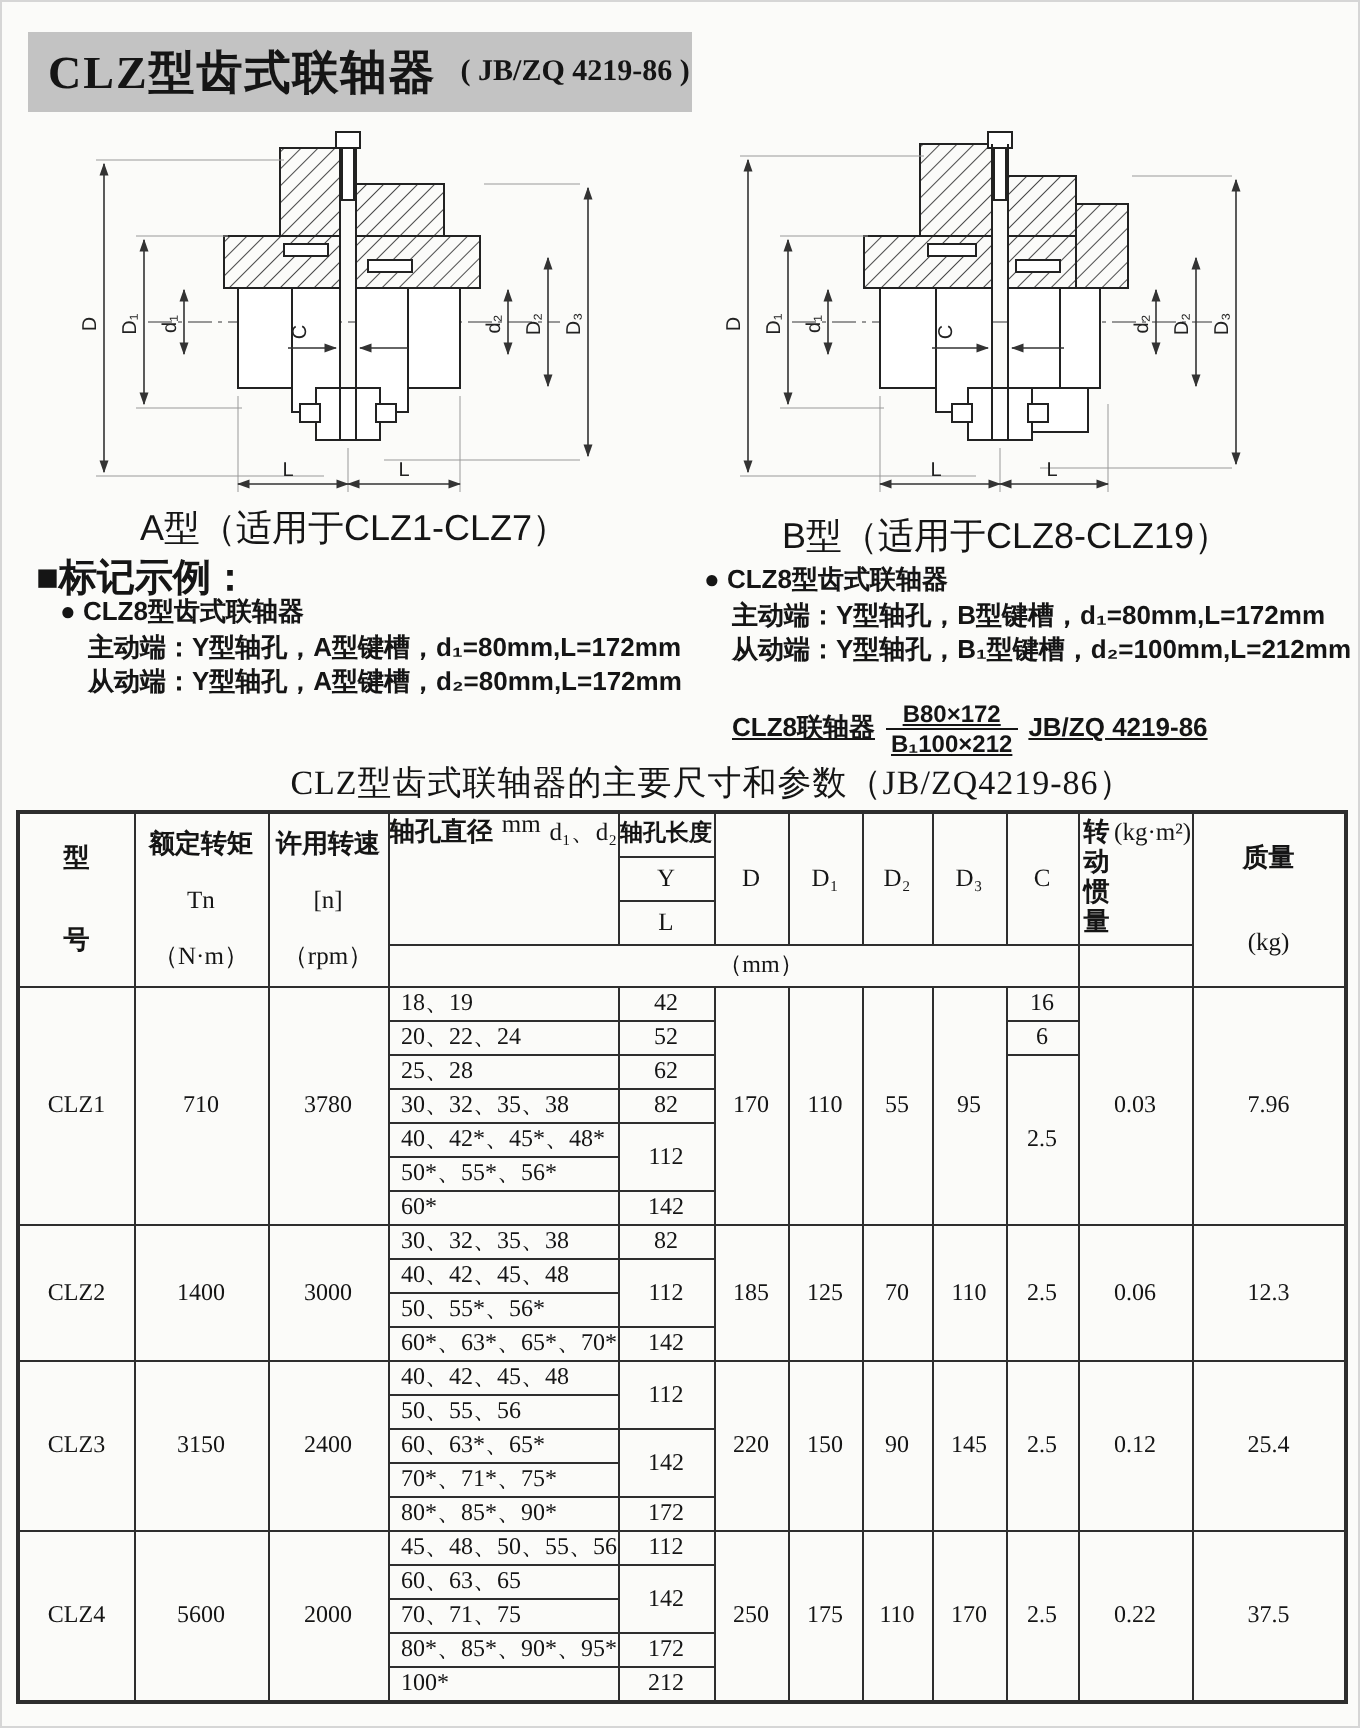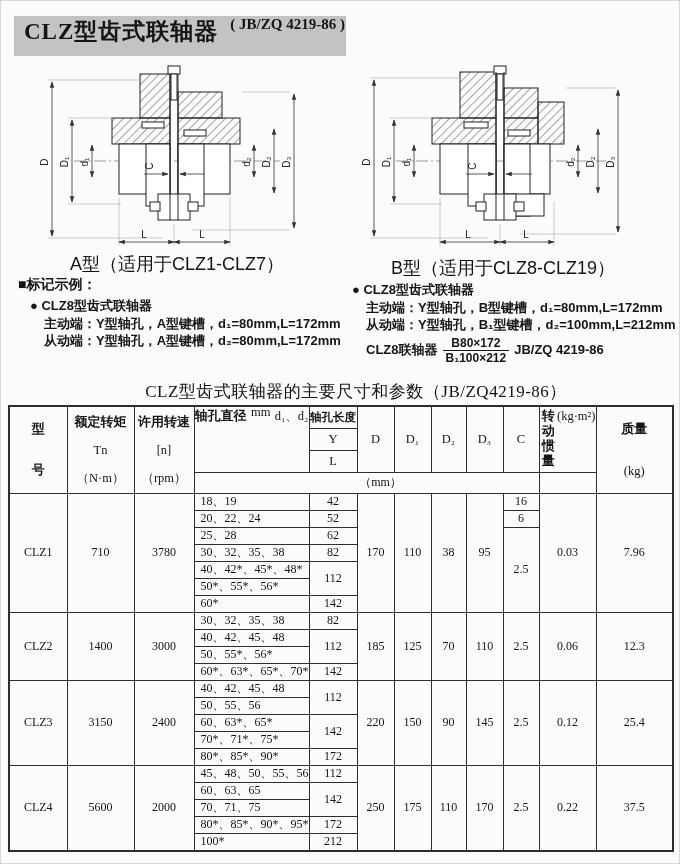--- a/index.html
+++ b/index.html
@@ -5,48 +5,48 @@
   html,body { margin:0; padding:0; background:#e9e9e9; }
   .page {
     position:relative; width:680px; height:864px; margin:0 auto;
     background:#fbfbf9; overflow:hidden; color:#151515;
     font-family:"Liberation Serif","DejaVu Serif",serif;
     box-shadow:inset 0 0 0 1px #d6d6d6;
   }
   
   .title-box{
     position:absolute; left:14px; top:16px; width:332px; height:40px;
-    background:#c3c3c3; display:flex; padding-left:10px;
+    background:#c3c3c3; display:flex; align-items:center; padding-left:10px;
     box-sizing:border-box;
   }
   .title-main{ font-size:23px; font-weight:bold; letter-spacing:1px; }
   .title-std{ font-size:15px; font-weight:bold; margin-left:12px; }
 
   
   .draw{ position:absolute; }
   .draw-a{ left:22px; top:58px; }
   .draw-b{ left:348px; top:58px; }
   .cap{ position:absolute; width:310px; text-align:center; font-size:18px;
         font-family:"Liberation Sans","DejaVu Sans",sans-serif; }
   .cap-a{ left:22px; top:252px; }
   .cap-b{ left:348px; top:256px; }
 
   
   .mark-head{
-    position:absolute; left:18px; top:276px; font-size:14px; font-weight:bold;
+    position:absolute; left:18px; top:276px; font-size:19px; font-weight:bold;
     font-family:"Liberation Sans","DejaVu Sans",sans-serif;
   }
   .example{
     position:absolute; font-size:13px; line-height:17.5px; font-weight:600;
     font-family:"Liberation Sans","DejaVu Sans",sans-serif; white-space:nowrap;
   }
   .ex-left{ left:30px; top:297px; }
   .ex-right{ left:352px; top:281px; }
   .ex-title{ font-weight:bold; }
-  .ex-desig{ display:flex; align-items:center; margin-top:2px; }
+  .ex-desig{ display:flex; align-items:center; margin-top:16px;text-decoration:underline; }
   .frac{ display:inline-block; text-align:center; margin:0 5px; font-size:12px;
          line-height:14px; vertical-align:middle; }
   .frac-top{ display:block; border-bottom:1px solid #151515; padding:0 3px; }
   .frac-bot{ display:block; padding:0 3px; }
 
   
   .table-title{
     position:absolute; top:380px; left:16px; width:100%; text-align:center;
     font-size:17px; font-weight:normal; letter-spacing:0.5px;
   }
@@ -319,21 +319,21 @@
     </thead>
     <tbody>
         <tr>
           <td rowspan="7">CLZ1</td>
           <td rowspan="7">710</td>
           <td rowspan="7">3780</td>
           <td class="bore">18、19</td>
           <td>42</td>
           <td rowspan="7">170</td>
           <td rowspan="7">110</td>
-          <td rowspan="7">38</td>
+          <td rowspan="7">55</td>
           <td rowspan="7">95</td>
           <td>16</td>
           <td rowspan="7">0.03</td>
           <td rowspan="7">7.96</td>
         </tr>
         <tr>
           <td class="bore">20、22、24</td>
           <td>52</td>
           <td>6</td>
         </tr>

